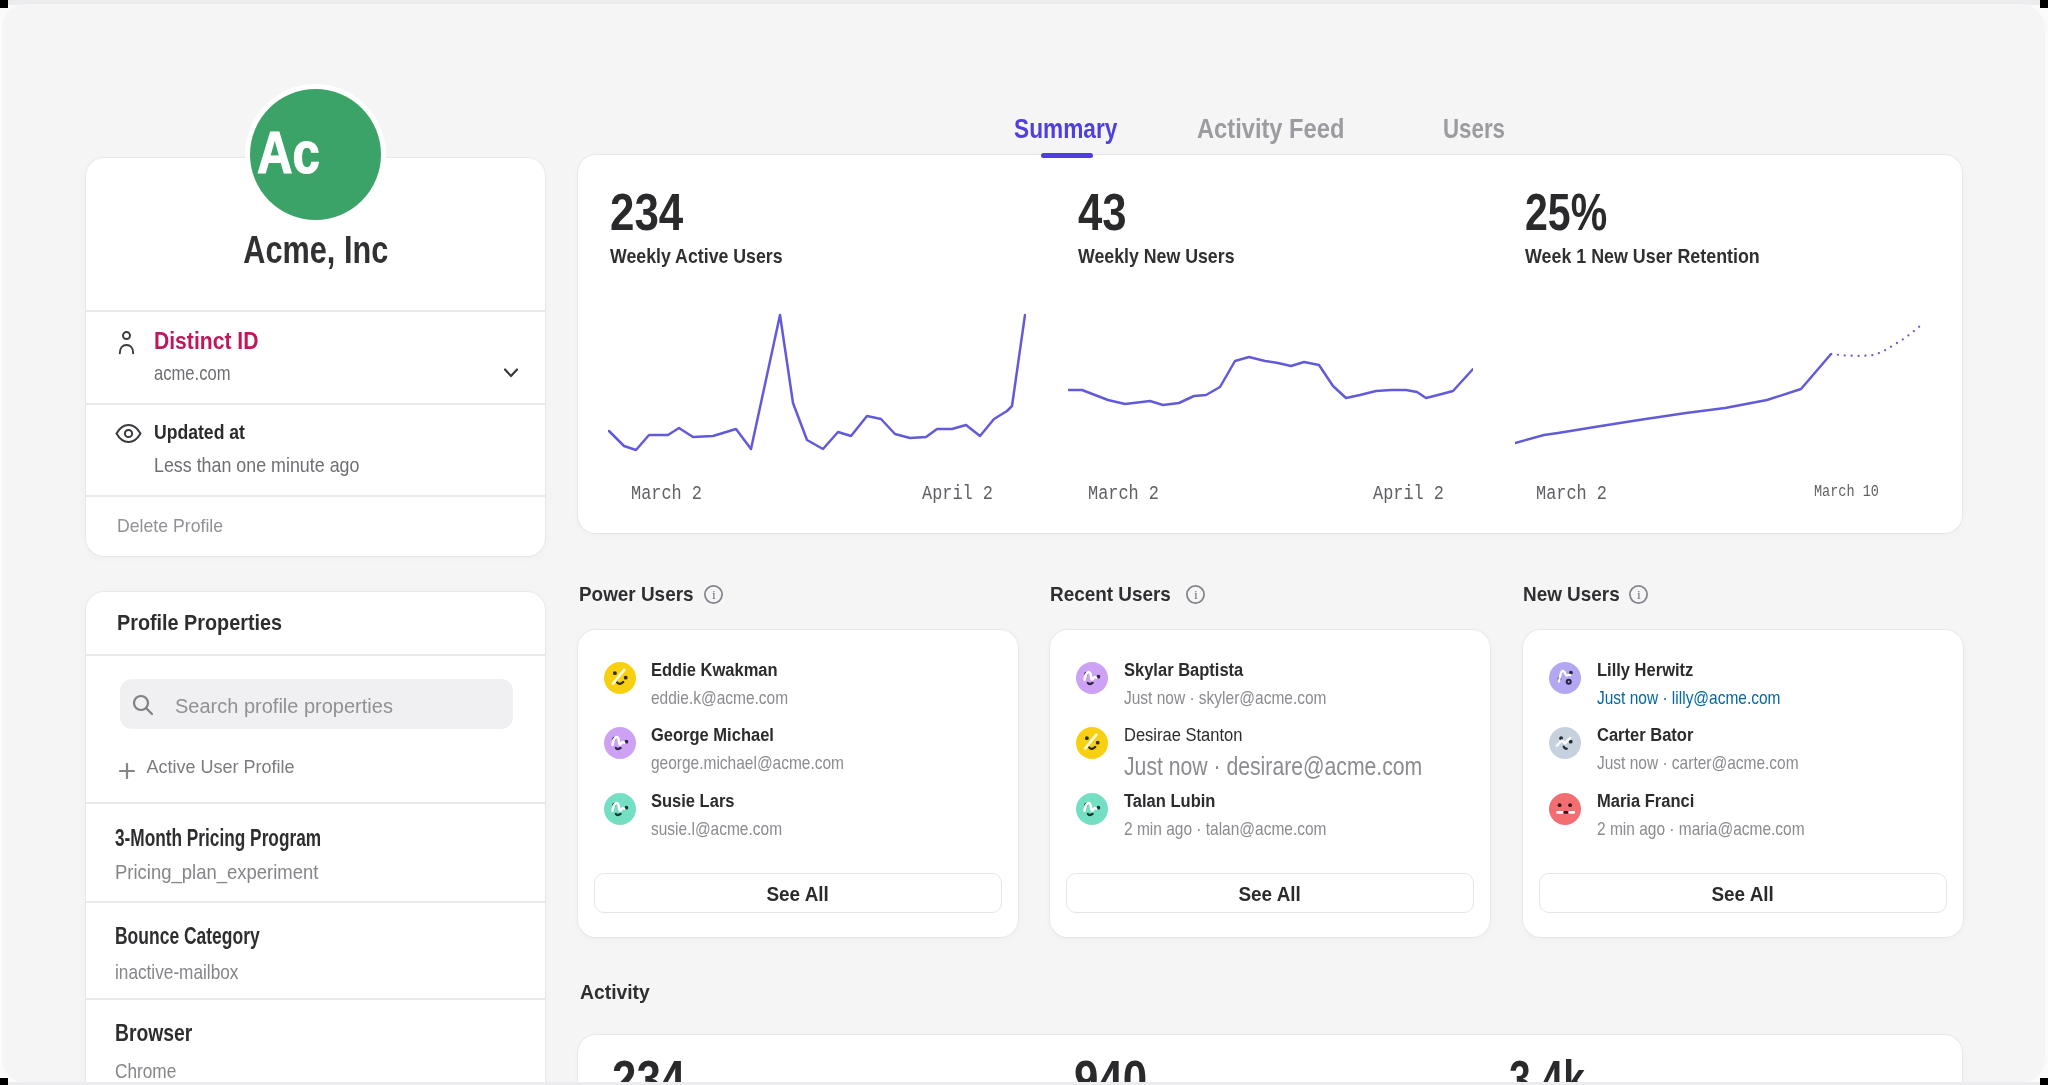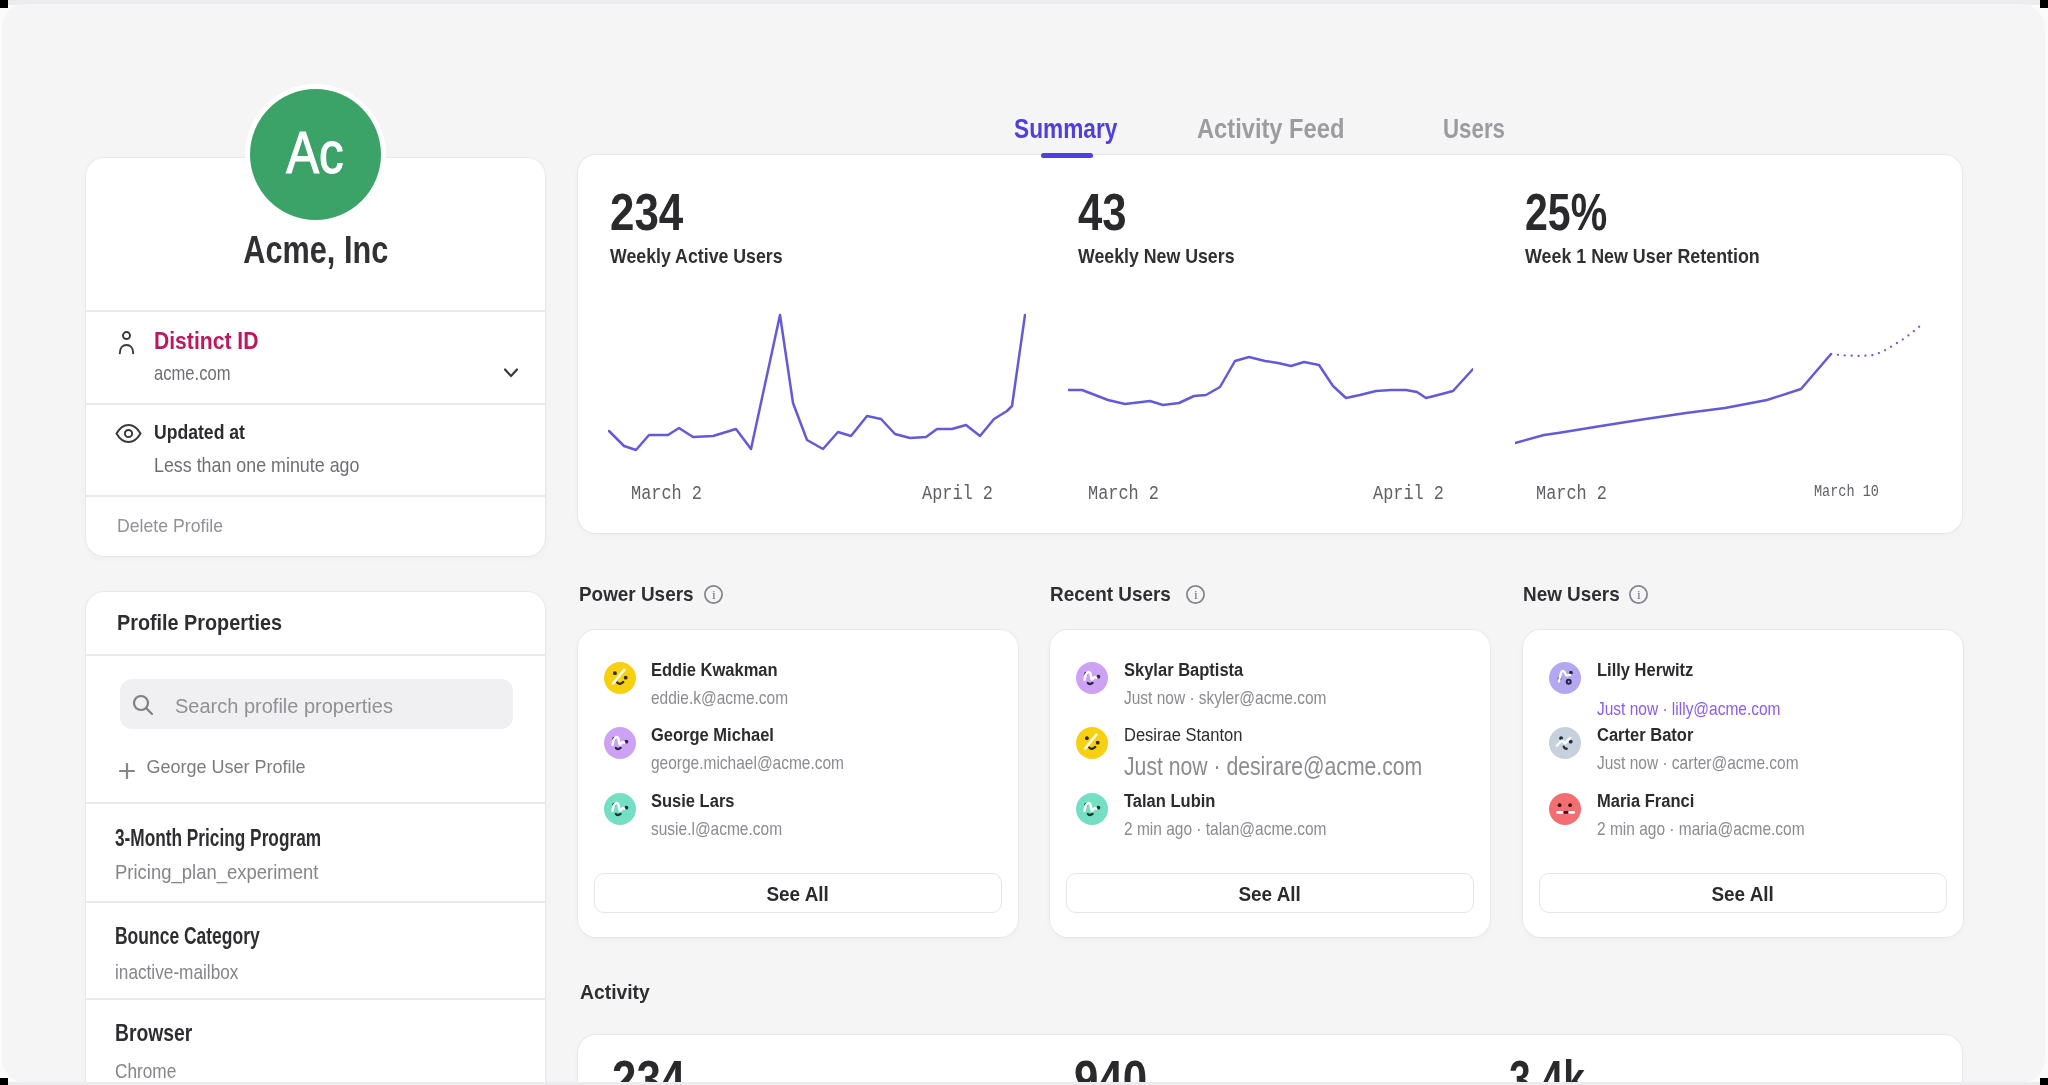--- a/index.html
+++ b/index.html
@@ -14,21 +14,21 @@
 </style>
 </head>
 <body>
 <div class="abs" style="left:0; right:0; top:0; height:5px; background:#ececee;"></div>
 <div class="corner" style="left:0;"></div>
 <div class="corner" style="right:0;"></div>
 <div class="panel"></div>
 
 <div class="card" style="left:86px; top:158px; width:459px; height:398px;"></div>
 <div class="abs" style="left:250px; top:89px; width:131px; height:131px; border-radius:50%; background:#3CA368; box-shadow:0 0 0 5px #fff;"></div>
-<div class="txt" style="left:250px; top:123px; font-size:60px; font-weight:400; color:#fff; line-height:1; width:131px; text-align:center;-webkit-text-stroke:1.2px #fff;"><span style="display:inline-block; transform:scaleX(0.82); transform-origin:50% 0;">Ac</span></div>
+<div class="txt" style="left:250px; top:123px; font-size:60px; font-weight:700; color:#fff; line-height:1; width:131px; text-align:left;-webkit-text-stroke:1.2px #fff;"><span style="display:inline-block; transform:scaleX(0.82); transform-origin:50% 0;">Ac</span></div>
 <div class="txt" style="left:86px; top:231px; font-size:38px; font-weight:700; color:#313134; line-height:1; width:459px; text-align:center;"><span style="display:inline-block; transform:scaleX(0.807); transform-origin:50% 0;">Acme, Inc</span></div>
 <div class="divider" style="left:86px; top:310px; width:459px;"></div>
 <svg class="abs" style="left:117px; top:330px;" width="20" height="26" viewBox="0 0 20 26" fill="none" stroke="#3a3a3f" stroke-width="2" stroke-linecap="round">
   <circle cx="9.5" cy="5.6" r="3.5"></circle>
   <path d="M2.8,23.3 c0,-5.3 2.9,-8.2 6.7,-8.2 s6.7,2.9 6.7,8.2"></path>
 </svg>
 <div class="txt" style="left:154px; top:329px; font-size:24px; font-weight:700; color:#be185d; line-height:1;"><span style="display:inline-block; transform:scaleX(0.88); transform-origin:0 0;">Distinct ID</span></div>
 <div class="txt" style="left:154px; top:362px; font-size:21px; font-weight:400; color:#6e6e73; line-height:1;"><span style="display:inline-block; transform:scaleX(0.79); transform-origin:0 0;">acme.com</span></div>
 <svg class="abs" style="left:504px; top:368px;" width="14" height="10" viewBox="0 0 14 10" fill="none" stroke="#3a3a3f" stroke-width="2.2" stroke-linecap="round" stroke-linejoin="round">
   <path d="M1,1.5 L7,8 L13,1.5"></path>
@@ -47,21 +47,21 @@
 <div class="divider" style="left:86px; top:654px; width:459px;"></div>
 <div class="abs" style="left:120px; top:679px; width:393px; height:50px; border-radius:12px; background:#f0f0f2;"></div>
 <svg class="abs" style="left:132px; top:694px;" width="23" height="23" viewBox="0 0 23 23" fill="none" stroke="#7f7f84" stroke-width="2.2" stroke-linecap="round">
   <circle cx="9" cy="9" r="7"></circle>
   <path d="M14.2,14.2 L20,20"></path>
 </svg>
 <div class="txt" style="left:166px; top:696px; font-size:20px; font-weight:400; color:#909095; line-height:1;margin-left:9px;">Search profile properties</div>
 <svg class="abs" style="left:119px; top:763px;" width="16" height="16" viewBox="0 0 16 16" fill="none" stroke="#85858a" stroke-width="2.2" stroke-linecap="round">
   <path d="M8,1 V15 M1,8 H15"></path>
 </svg>
-<div class="txt" style="left:146.5px; top:758px; font-size:18px; font-weight:400; color:#7b7b80; line-height:1;">George User Profile</div>
+<div class="txt" style="left:146.5px; top:758px; font-size:18px; font-weight:400; color:#7b7b80; line-height:1;">Active User Profile</div>
 <div class="divider" style="left:86px; top:802px; width:459px;"></div>
 <div class="txt" style="left:115px; top:827px; font-size:23px; font-weight:700; color:#2e2e31; line-height:1;"><span style="display:inline-block; transform:scaleX(0.75); transform-origin:0 0;">3-Month Pricing Program</span></div>
 <div class="txt" style="left:115px; top:861px; font-size:21px; font-weight:400; color:#85858a; line-height:1;"><span style="display:inline-block; transform:scaleX(0.88); transform-origin:0 0;">Pricing_plan_experiment</span></div>
 <div class="divider" style="left:86px; top:901px; width:459px;"></div>
 <div class="txt" style="left:115px; top:925px; font-size:23px; font-weight:700; color:#2e2e31; line-height:1;"><span style="display:inline-block; transform:scaleX(0.76); transform-origin:0 0;">Bounce Category</span></div>
 <div class="txt" style="left:115px; top:961px; font-size:21px; font-weight:400; color:#85858a; line-height:1;"><span style="display:inline-block; transform:scaleX(0.82); transform-origin:0 0;">inactive-mailbox</span></div>
 <div class="divider" style="left:86px; top:998px; width:459px;"></div>
 <div class="txt" style="left:115px; top:1022px; font-size:23px; font-weight:700; color:#2e2e31; line-height:1;"><span style="display:inline-block; transform:scaleX(0.84); transform-origin:0 0;">Browser</span></div>
 <div class="txt" style="left:115px; top:1060px; font-size:21px; font-weight:400; color:#85858a; line-height:1;"><span style="display:inline-block; transform:scaleX(0.82); transform-origin:0 0;">Chrome</span></div>
 <div class="txt" style="left:1014px; top:116px; font-size:27px; font-weight:700; color:#4f3ee0; line-height:1;"><span style="display:inline-block; transform:scaleX(0.84); transform-origin:0 0;">Summary</span></div>
@@ -165,21 +165,21 @@
 <div class="txt" style="left:1124px; top:819px; font-size:19px; font-weight:400; color:#8b8b90; line-height:1;"><span style="display:inline-block; transform:scaleX(0.815); transform-origin:0 0;">2 min ago · talan@acme.com</span></div>
 <svg class="abs" style="left:1549px; top:662px;" width="32" height="32" viewBox="0 0 32 32">
     <circle cx="16" cy="16" r="16" fill="#B3A7F2"></circle>
   <circle cx="10.5" cy="16.7" r="1.9" fill="#2b2344"></circle>
   <circle cx="21.9" cy="10.7" r="1.9" fill="#2b2344"></circle>
   <circle cx="19.7" cy="19.7" r="3" fill="#2b2344"></circle>
   <circle cx="19.7" cy="19.7" r="1" fill="#B3A7F2"></circle>
   <path d="M10,19.4 C11.3,13 12.3,8.2 14.4,9 C16.4,9.8 15.9,12.9 17.4,13.4 C18.7,13.9 19.4,12.4 21.4,13" stroke="#ffffff" stroke-width="2.3" stroke-linecap="round" fill="none"></path>
   </svg>
 <div class="txt" style="left:1597px; top:661px; font-size:18px; font-weight:700; color:#2c2c2f; line-height:1;"><span style="display:inline-block; transform:scaleX(0.917); transform-origin:0 0;">Lilly Herwitz</span></div>
-<div class="txt" style="left:1597px; top:688px; font-size:19px; font-weight:400; color:#8b5cf6; line-height:1;margin-top:11px;"><span style="display:inline-block; transform:scaleX(0.815); transform-origin:0 0;">Just now · lilly@acme.com</span></div>
+<div class="txt" style="left:1597px; top:688px; font-size:19px; font-weight:400; color:#0369a1; line-height:1;"><span style="display:inline-block; transform:scaleX(0.815); transform-origin:0 0;">Just now · lilly@acme.com</span></div>
 <svg class="abs" style="left:1549px; top:727px;" width="32" height="32" viewBox="0 0 32 32">
     <circle cx="16" cy="16" r="16" fill="#C7D0DD"></circle>
   <circle cx="12.1" cy="11.2" r="1.9" fill="#232b38"></circle>
   <circle cx="21.7" cy="14.7" r="1.9" fill="#232b38"></circle>
   <path d="M7.8,18.8 L12.7,13.4 L15.9,16.4 L21.2,10.9" stroke="#ffffff" stroke-width="2.3" stroke-linecap="round" stroke-linejoin="round" fill="none"></path>
   <path d="M14.7,19.7 Q15.4,22 17.7,21.7" stroke="#232b38" stroke-width="2.3" stroke-linecap="round" fill="none"></path>
   </svg>
 <div class="txt" style="left:1597px; top:726px; font-size:18px; font-weight:700; color:#2c2c2f; line-height:1;"><span style="display:inline-block; transform:scaleX(0.917); transform-origin:0 0;">Carter Bator</span></div>
 <div class="txt" style="left:1597px; top:753px; font-size:19px; font-weight:400; color:#8b8b90; line-height:1;"><span style="display:inline-block; transform:scaleX(0.815); transform-origin:0 0;">Just now · carter@acme.com</span></div>
 <svg class="abs" style="left:1549px; top:793px;" width="32" height="32" viewBox="0 0 32 32">

